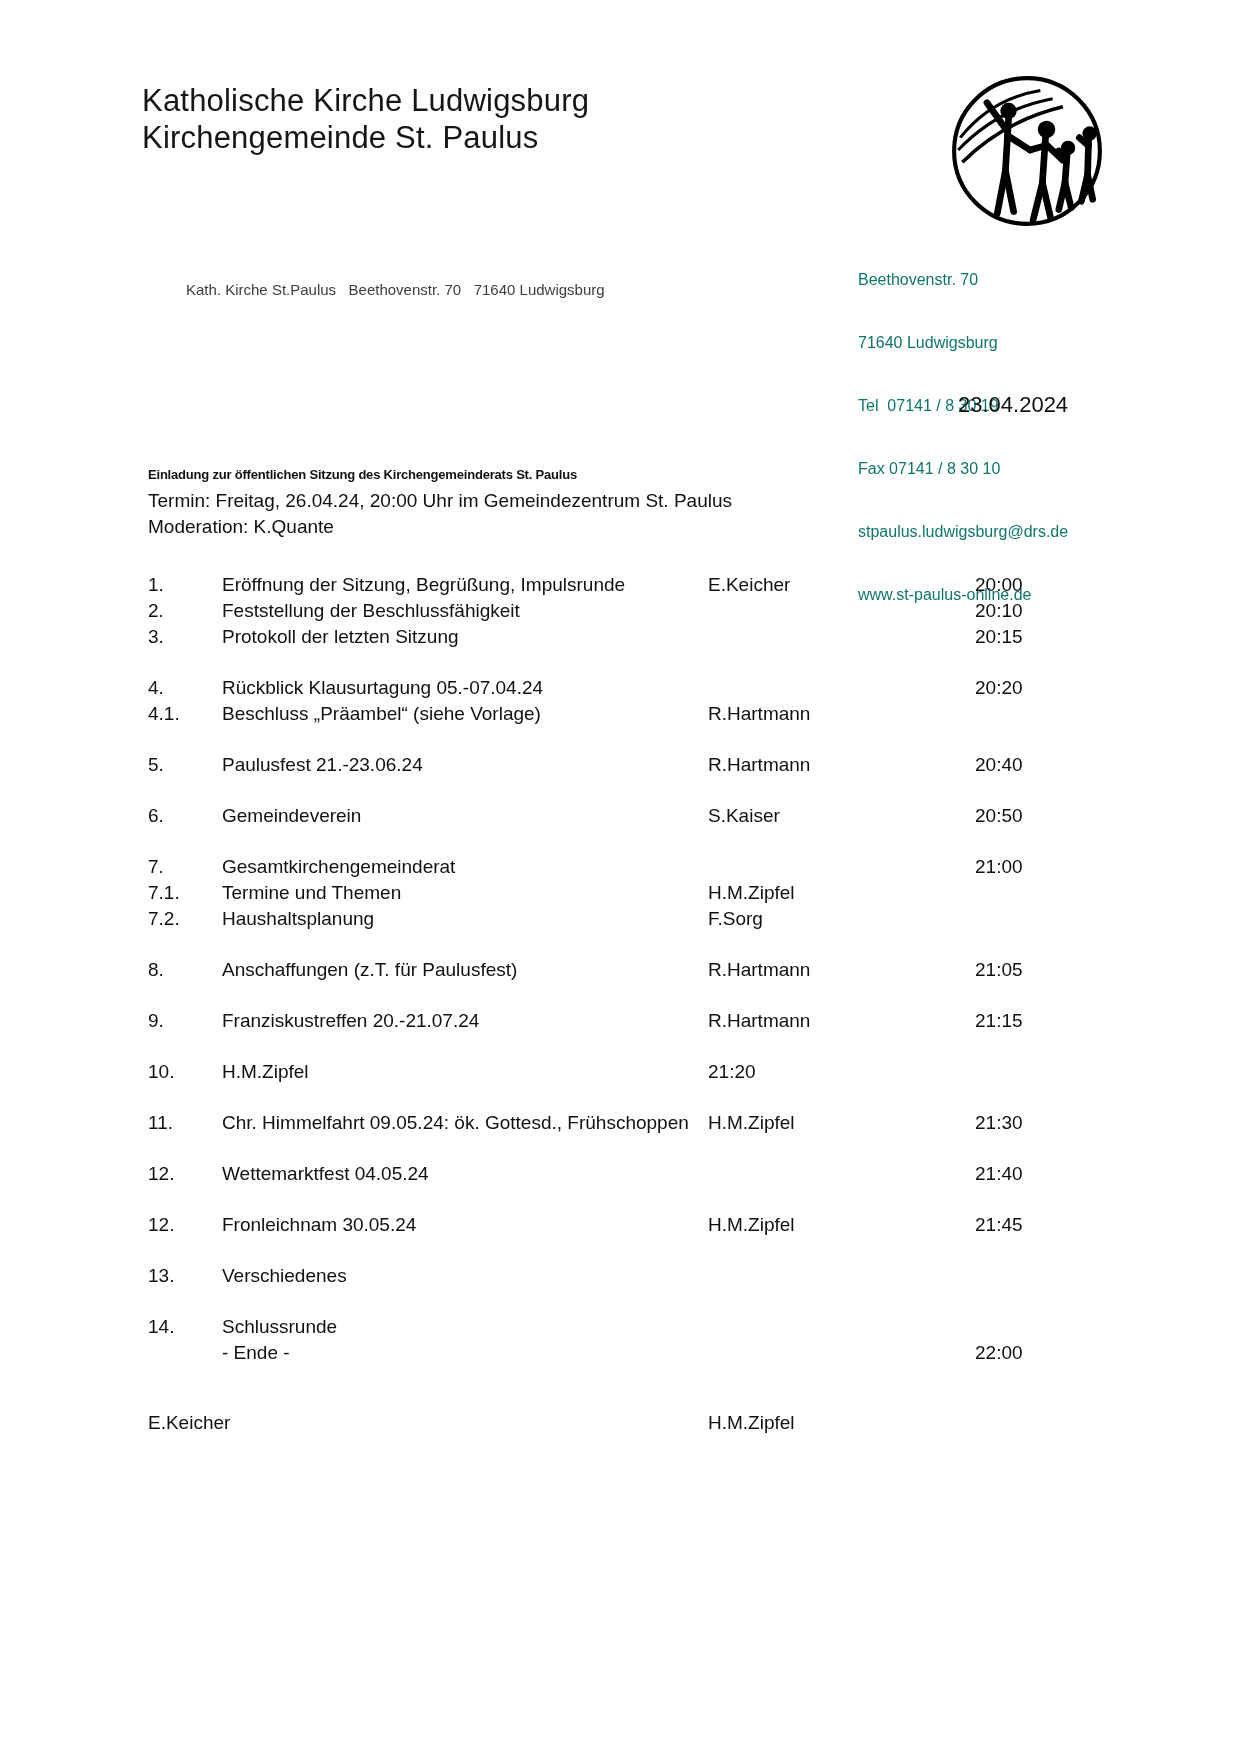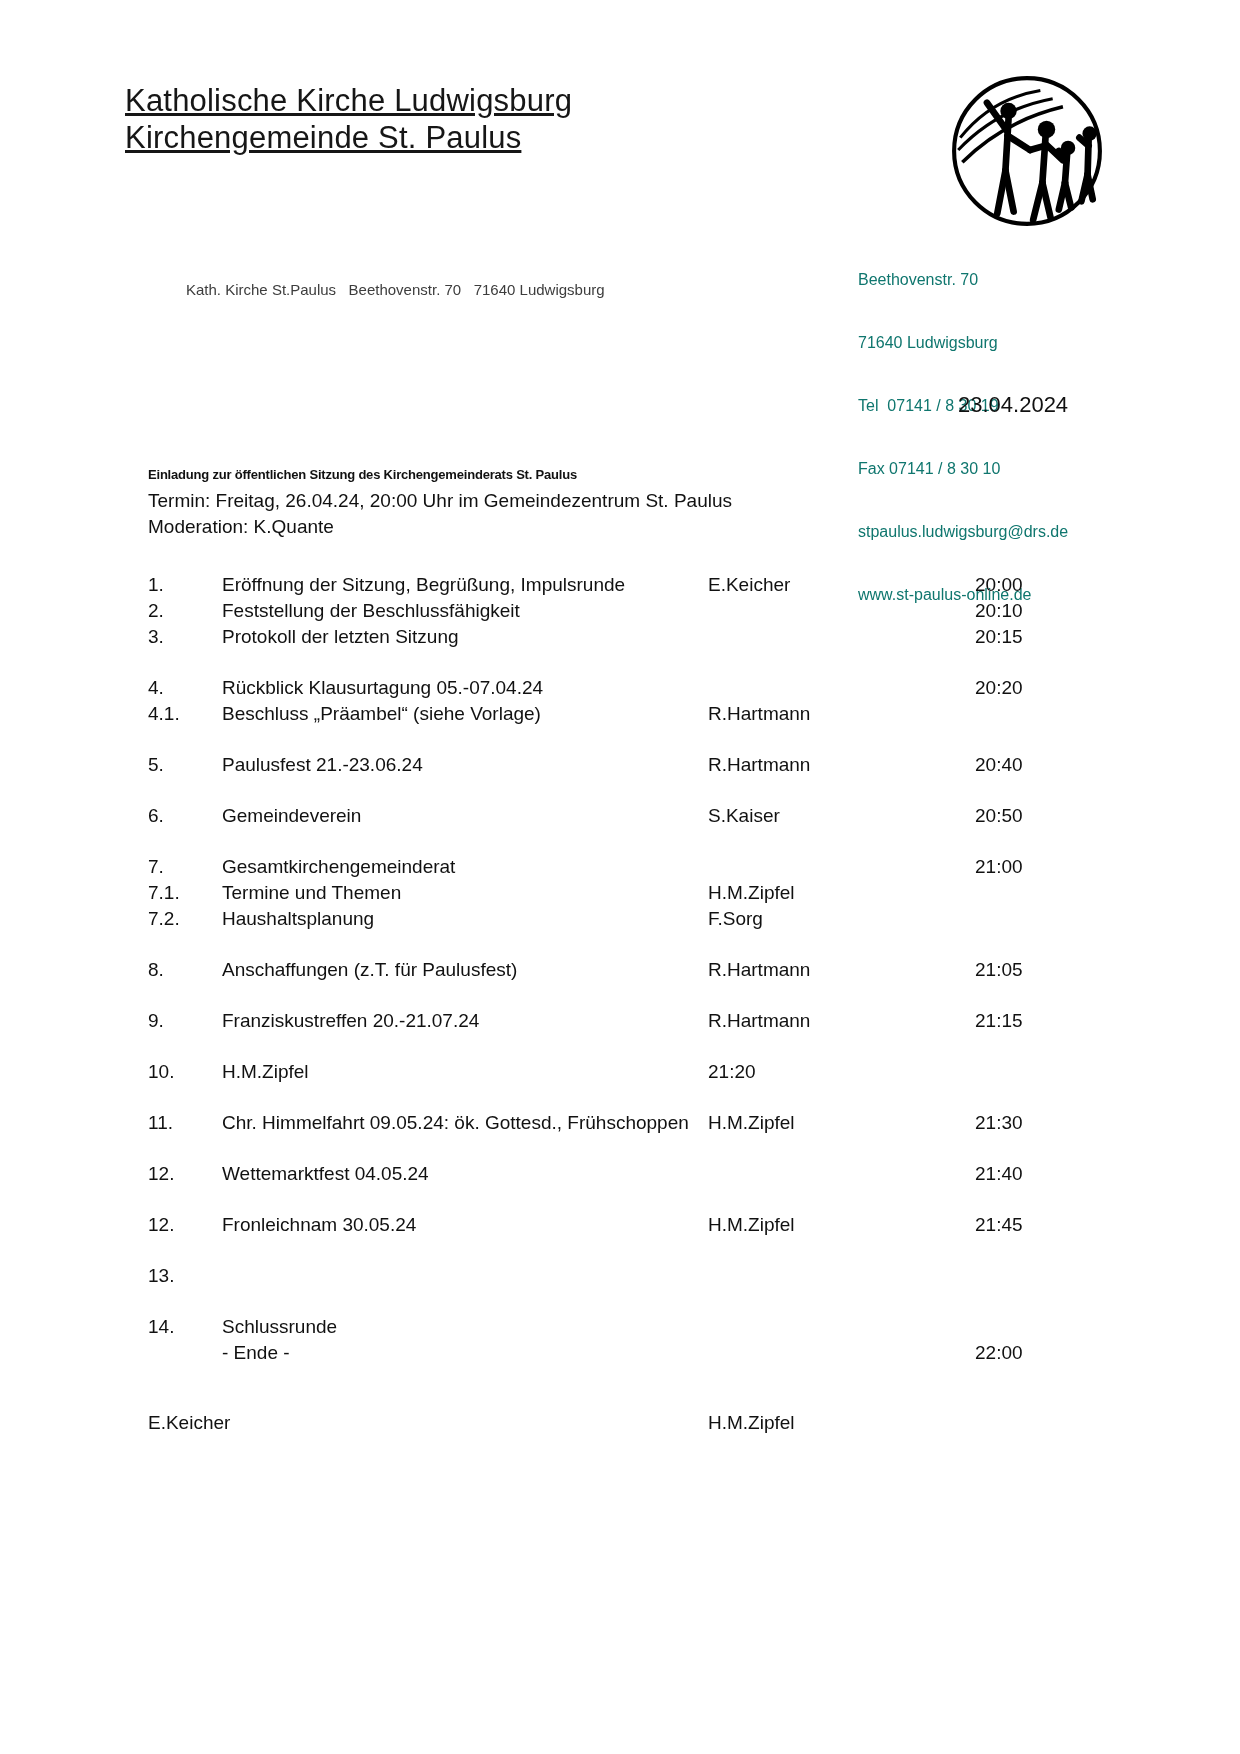--- a/index.html
+++ b/index.html
@@ -7,24 +7,23 @@
     position:relative;
     width:1240px;height:1754px;
     margin:0 auto;
     background:#ffffff;
     font-family:"Liberation Sans", sans-serif;
     color:#111;
     overflow:hidden;
   }
   
   .org-name{
-    position:absolute;left:125px;top:82px;
+    position:absolute;left:142px;top:82px;
     font-size:31px;line-height:37px;color:#161616;
     letter-spacing:0.2px;
-    text-decoration:underline;
   }
   .logo{position:absolute;left:950px;top:74px;width:154px;height:154px;}
   .sender-line{
     position:absolute;left:143px;top:281px;
     font-size:15px;color:#3d3d3d;white-space:pre;margin-left:43px;
   }
   .contact-block{
     position:absolute;left:858px;top:227px;
     font-size:16px;line-height:21px;color:#0f766e;white-space:pre;
   }
@@ -234,20 +233,21 @@
         <div class="agenda-row">
           <span>12.</span>
           <span>Fronleichnam 30.05.24</span>
           <span>H.M.Zipfel</span>
           <span>21:45</span>
         </div>
       </div>
       <div class="agenda-group">
         <div class="agenda-row">
           <span>13.</span>
+          <span>Verschiedenes</span>
           <span></span>
           <span></span>
         </div>
       </div>
       <div class="agenda-group">
         <div class="agenda-row">
           <span>14.</span>
           <span>Schlussrunde</span>
           <span></span>
           <span></span>

